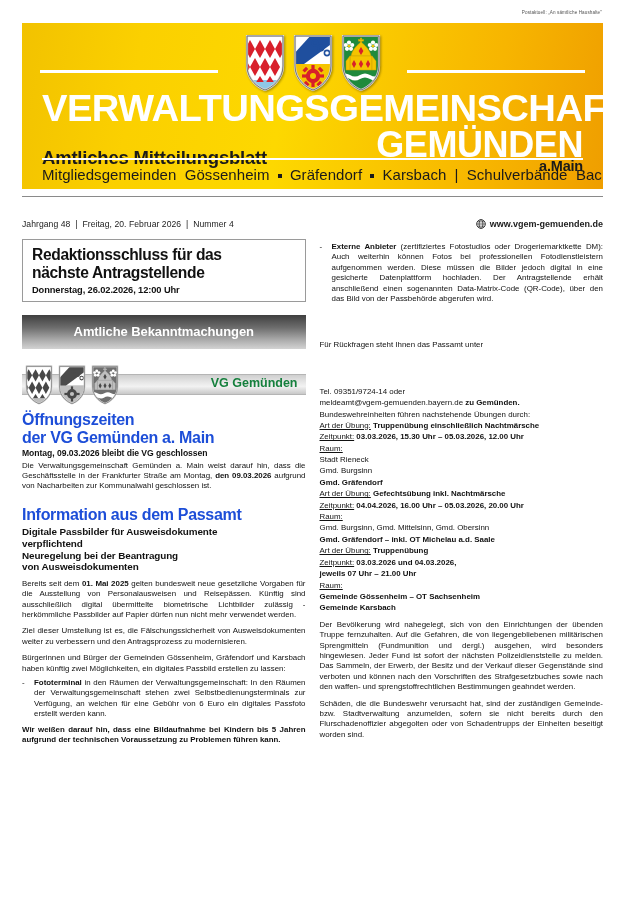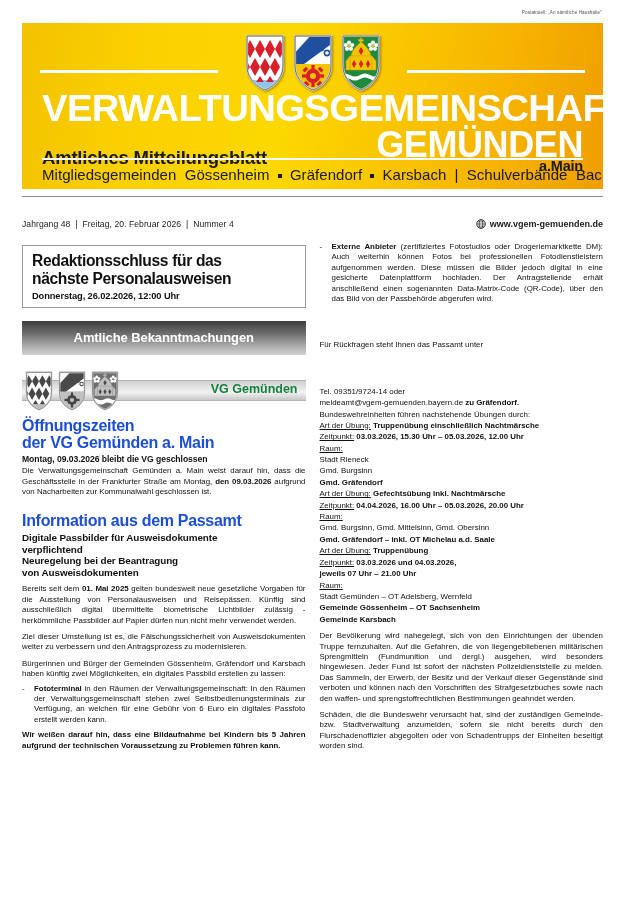--- a/index.html
+++ b/index.html
@@ -510,21 +510,21 @@
     </div>
   </div>
 
   <div class="columns">
 
     <div class="col">
 
       <div class="redbox">
         <h2>
           <span>Redaktionsschluss für das</span><br>
-          <span>nächste Personalausweisen</span>
+          <span>nächste Antragstellende</span>
         </h2>
         <div class="deadline">Donnerstag, 26.02.2026, 12:00 Uhr</div>
       </div>
 
       <div class="graybar">
         <span>Amtliche Bekanntmachungen</span>
       </div>
 
       <div class="vgbanner">
         <div class="vg-strip"></div>
@@ -669,21 +669,21 @@
     <div class="col">
 
       <div class="bullet">
         <span class="dash">-</span>
         <span class="btxt"><b>Externe Anbieter</b><span> (zertifiziertes Fotostudios oder Drogeriemarktkette DM): Auch weiterhin können Fotos bei professionellen Fotodienstleistern aufgenommen werden. Diese müssen die Bilder jedoch digital in eine gesicherte Datenplattform hochladen. Der Antragstellende erhält anschließend einen sogenannten Data-Matrix-Code (QR-Code), über den das Bild von der Passbehörde abgerufen wird.</span></span>
       </div>
 
       <div class="contact">
         <div class="b">Für Rückfragen steht Ihnen das Passamt unter</div>
         <div class="b">Tel. 09351/9724-14 oder</div>
-        <div><span>meldeamt@vgem-gemuenden.bayern.de</span><b> zu Gräfendorf.</b></div>
+        <div><span>meldeamt@vgem-gemuenden.bayern.de</span><b> zu Gemünden.</b></div>
       </div>
 
       <div style="line-height:11px;">Bundeswehreinheiten führen nachstehende Übungen durch:</div>
 
       <div>
         <div class="ex-line"><span class="uline">Art der Übung:</span><b> Truppenübung einschließlich Nachtmärsche</b></div>
         <div class="ex-line"><span class="uline">Zeitpunkt:</span><b> 03.03.2026, 15.30 Uhr – 05.03.2026, 12.00 Uhr</b></div>
         <div class="ex-line"><span class="uline">Raum:</span></div>
         <div class="ex-line">Stadt Rieneck</div>
         <div class="ex-line">Gmd. Burgsinn</div>
@@ -696,21 +696,20 @@
         <div class="ex-line"><span class="uline">Raum:</span></div>
         <div class="ex-line">Gmd. Burgsinn, Gmd. Mittelsinn, Gmd. Obersinn</div>
         <div class="ex-line b">Gmd. Gräfendorf – inkl. OT Michelau a.d. Saale</div>
       </div>
 
       <div>
         <div class="ex-line"><span class="uline">Art der Übung:</span><b> Truppenübung</b></div>
         <div class="ex-line"><span class="uline">Zeitpunkt:</span><b> 03.03.2026 und 04.03.2026,</b></div>
         <div class="ex-line b">jeweils 07 Uhr – 21.00 Uhr</div>
         <div class="ex-line"><span class="uline">Raum:</span></div>
-        <div class="ex-line">Stadt Gemünden – OT Adelsberg, Wernfeld</div>
         <div class="ex-line b">Gemeinde Gössenheim – OT Sachsenheim</div>
         <div class="ex-line b">Gemeinde Karsbach</div>
       </div>
 
       <div class="spacer6"></div>
       <p class="body">Der Bevölkerung wird nahegelegt, sich von den Einrichtungen der übenden Truppe fernzuhalten. Auf die Gefahren, die von liegengebliebenen militärischen Sprengmitteln (Fundmunition und dergl.) ausgehen, wird besonders hingewiesen. Jeder Fund ist sofort der nächsten Polizeidienststelle zu melden. Das Sammeln, der Erwerb, der Besitz und der Verkauf dieser Gegenstände sind verboten und können nach den Vorschriften des Strafgesetzbuches sowie nach den waffen- und sprengstoffrechtlichen Bestimmungen geahndet werden.</p>
       <p class="body">Schäden, die die Bundeswehr verursacht hat, sind der zuständigen Gemeinde- bzw. Stadtverwaltung anzumelden, sofern sie nicht bereits durch den Flurschadenoffizier abgegolten oder von Schadentrupps der Einheiten beseitigt worden sind.</p>
     </div>
 
   </div>

